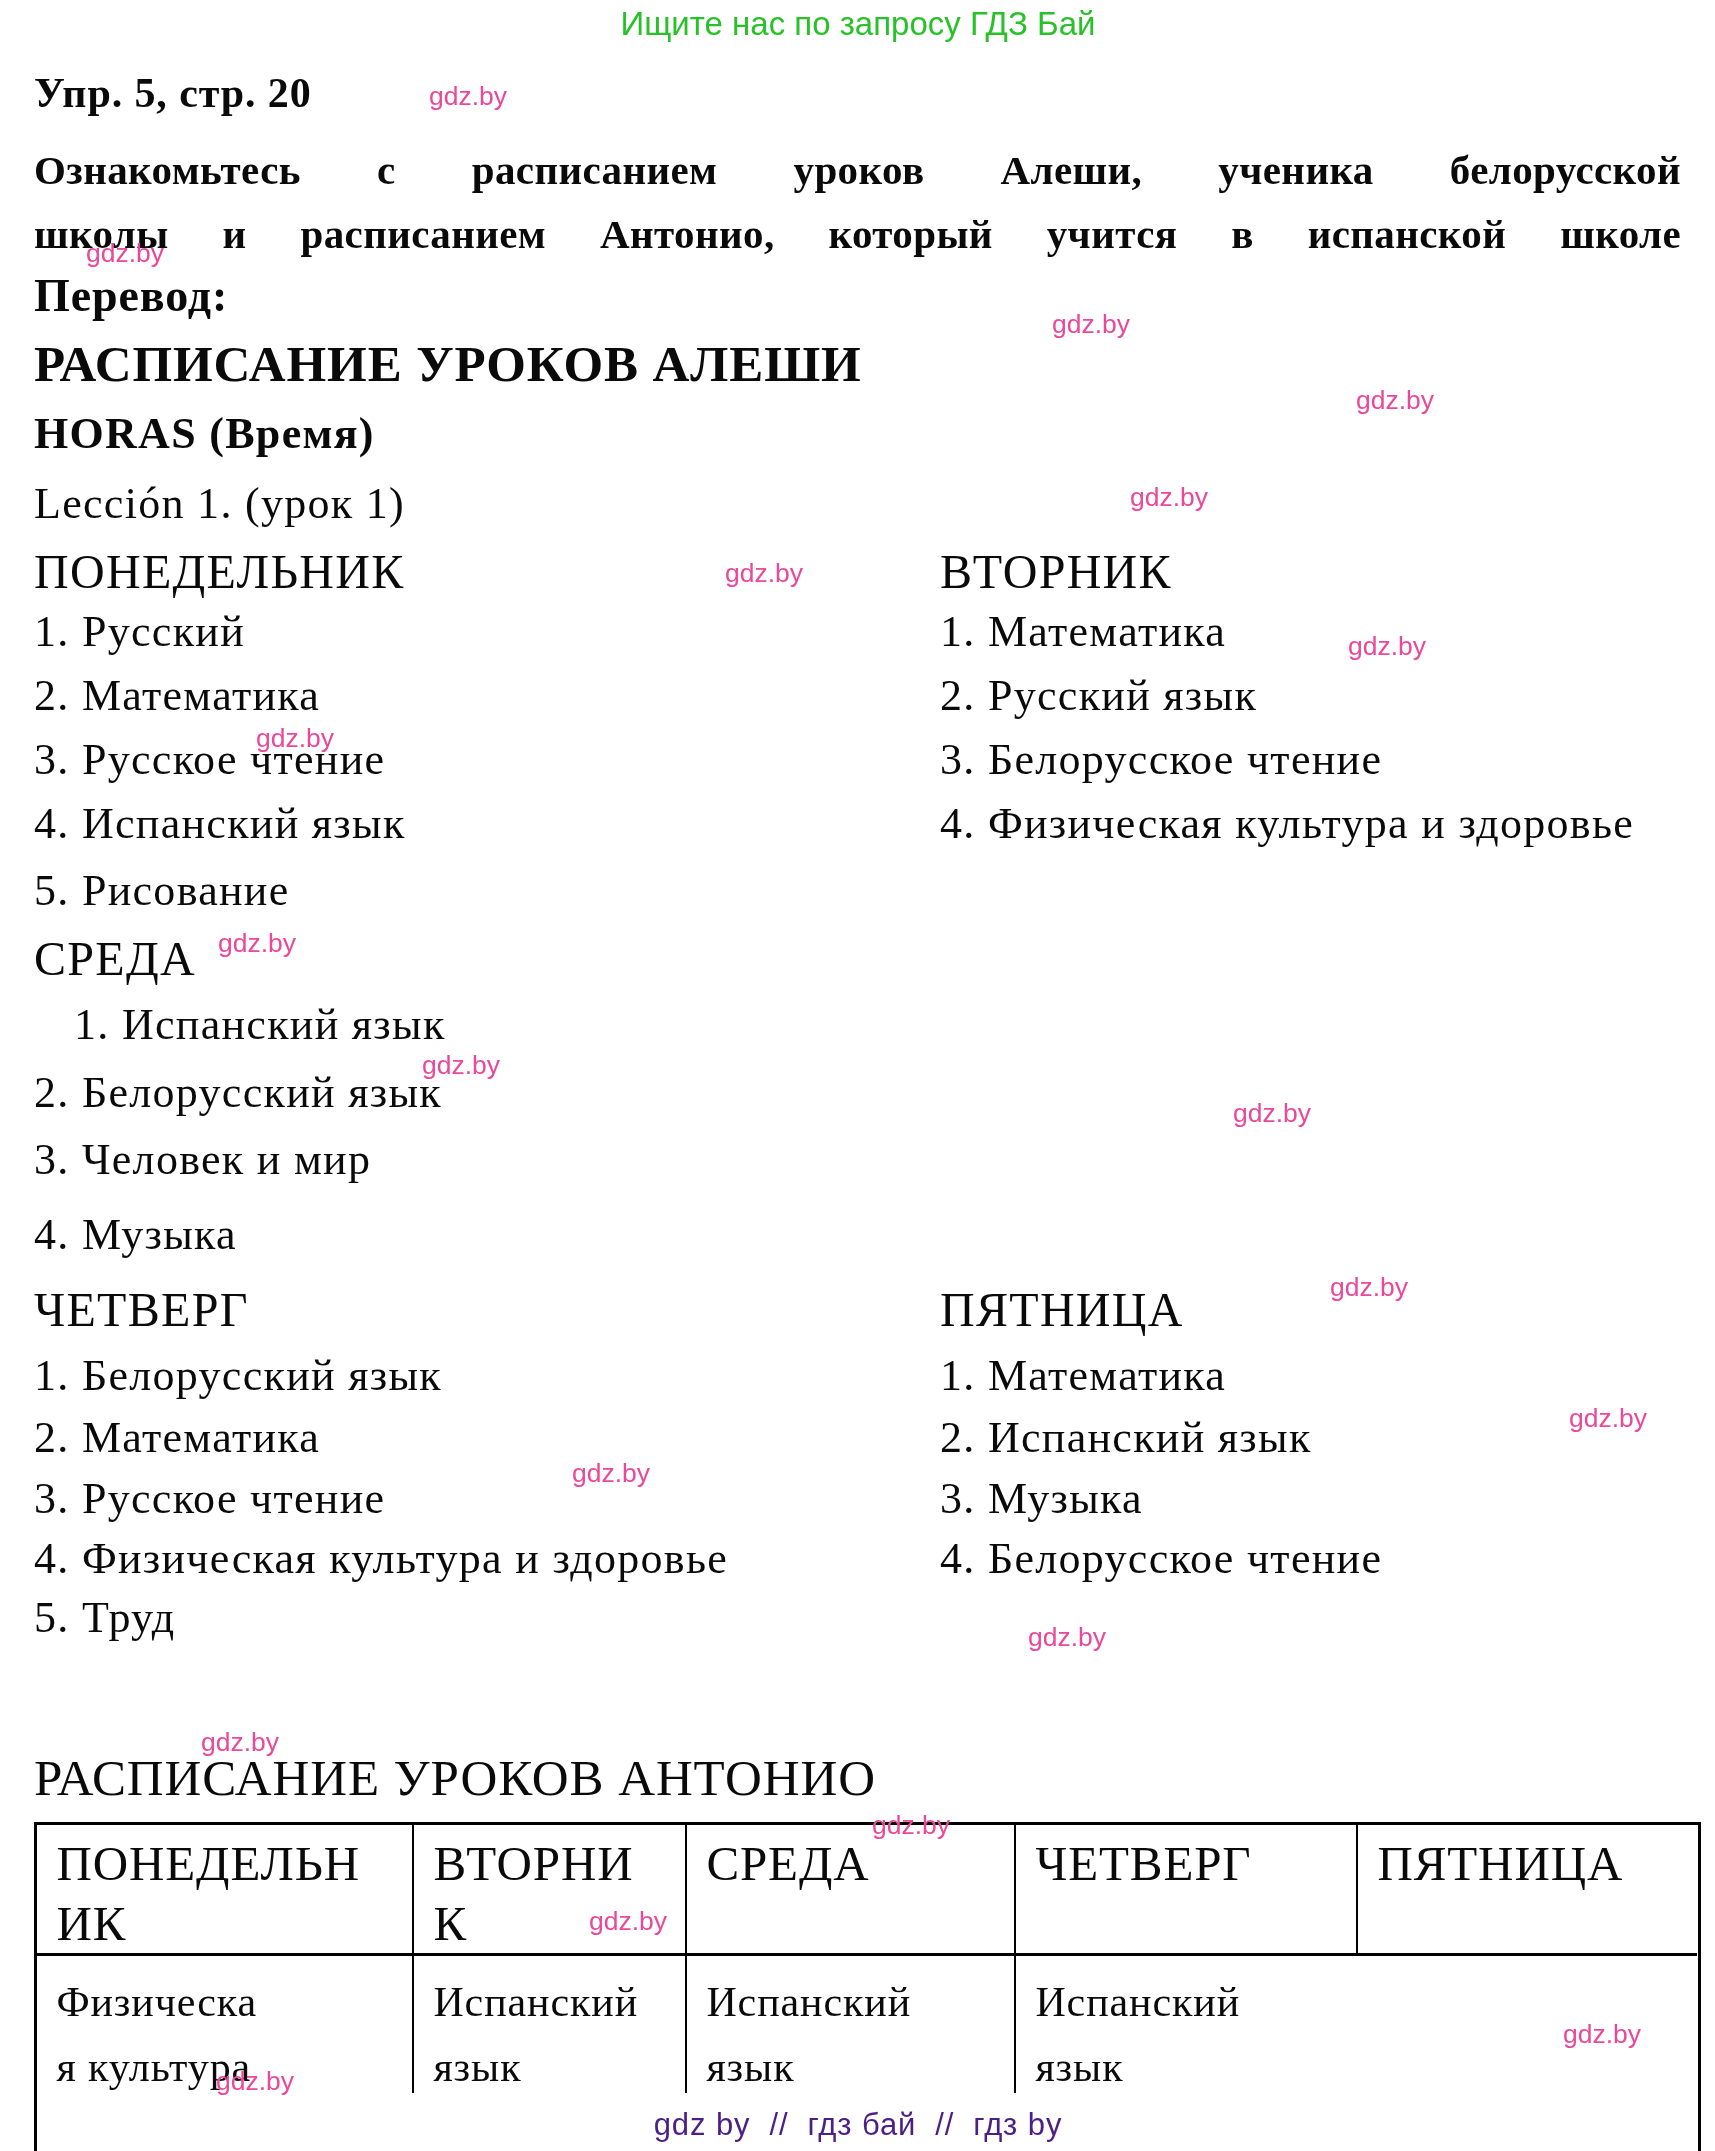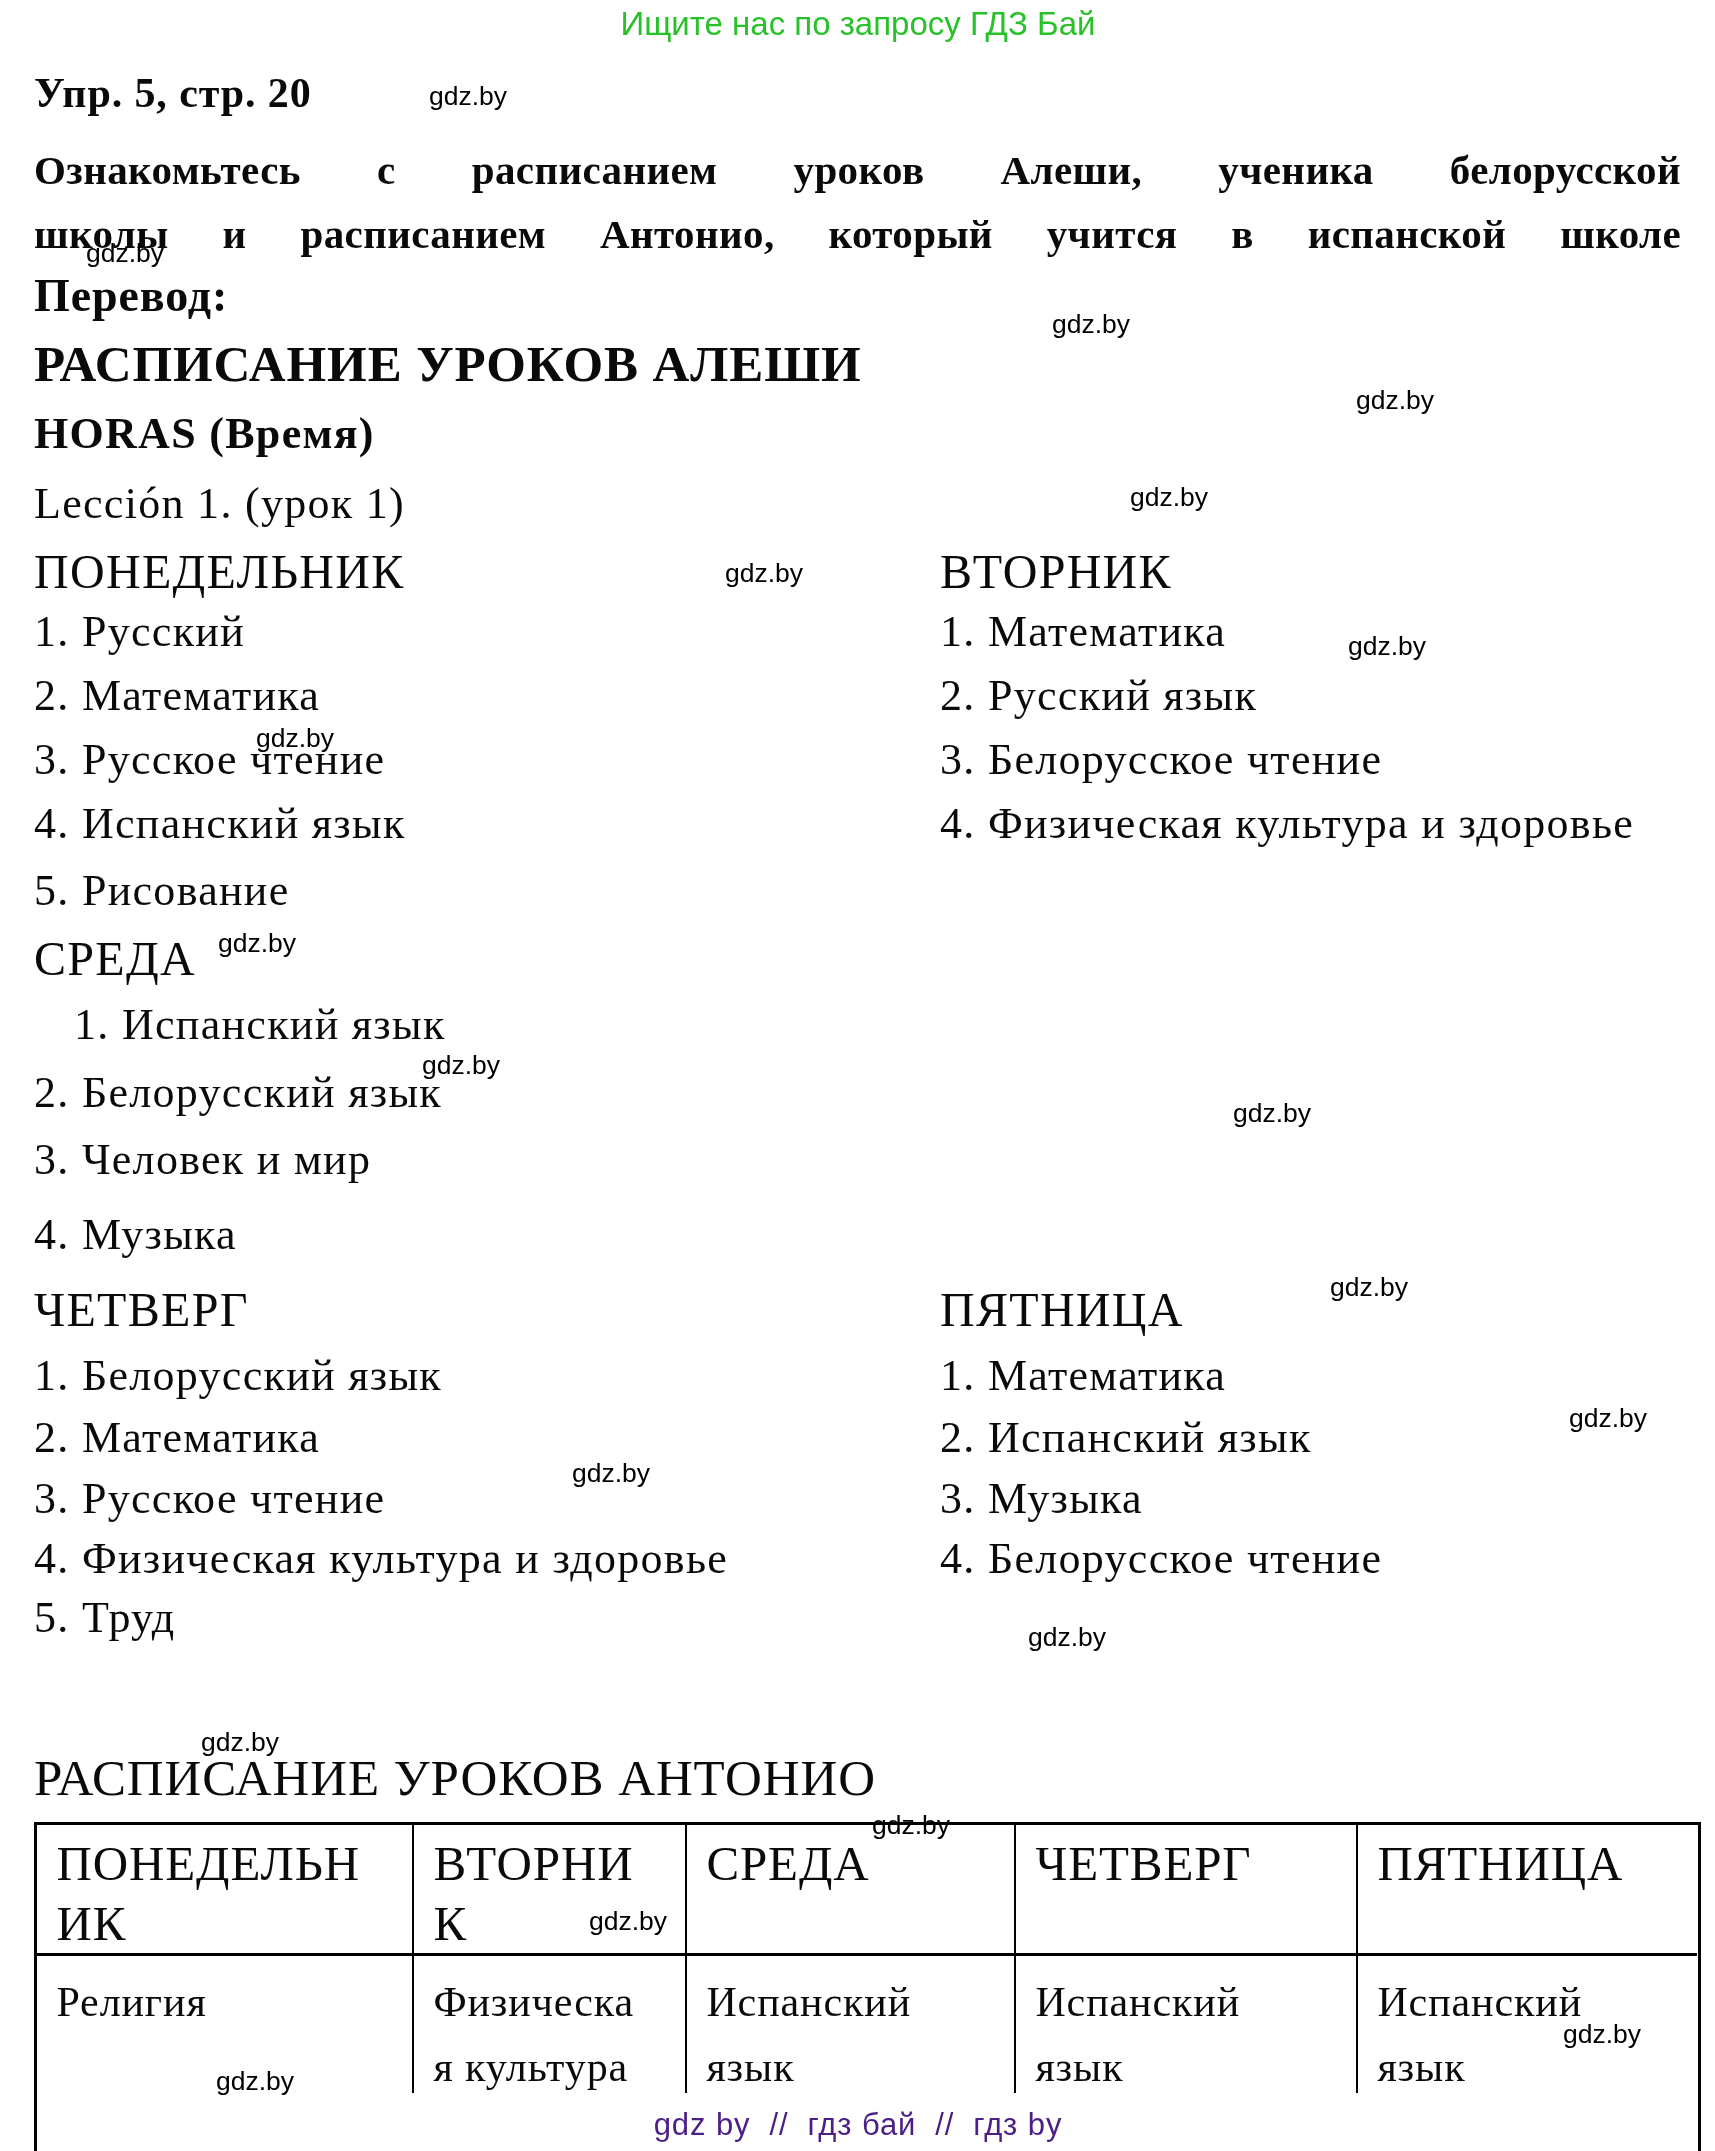--- a/index.html
+++ b/index.html
@@ -17,21 +17,21 @@
   .row.h2{font-size:51px;font-weight:bold;letter-spacing:0.9px;}
   .row.day{font-size:48px;}
   .antonio-title{position:absolute;left:34px;top:1749px;font-size:51px;font-weight:normal;letter-spacing:0.9px;}
   .sched-table{position:absolute;left:34px;top:1822px;width:1667px;height:354px;border:3.5px solid #000;
                box-sizing:border-box;display:grid;grid-template-columns:377px 273px 329px 342px 339px;
                grid-template-rows:131px 137px;}
   .t-cell{box-sizing:border-box;border-right:2.6px solid #000;padding-left:19.4px;overflow:hidden;}
   .t-cell.lastcol{border-right:none;}
   .t-cell.head{border-bottom:3.5px solid #000;font-size:49px;line-height:60px;padding-top:8.8px;letter-spacing:0.9px;}
   .t-cell.body{font-size:42px;line-height:65px;padding-top:14px;letter-spacing:0.9px;}
-  .watermark{position:absolute;font-family:"Liberation Sans",sans-serif;font-size:26.5px;color:#000000;white-space:nowrap;}
+  .watermark{position:absolute;font-family:"Liberation Sans",sans-serif;font-size:26.5px;color:#ec4899;white-space:nowrap;}
   .footer{position:absolute;left:0;top:2107px;width:100%;text-align:center;
           font-family:"Liberation Sans",sans-serif;font-size:31px;color:#4c1f87;white-space:pre;letter-spacing:0.9px;}
 </style>
 </head>
 <body>
 
 <div class="page">
 
   <div class="banner">Ищите нас по запросу ГДЗ Бай</div>
 
@@ -80,23 +80,20 @@
       <div class="t-cell head">
         <div>СРЕДА</div>
       </div>
       <div class="t-cell head">
         <div>ЧЕТВЕРГ</div>
       </div>
       <div class="t-cell head lastcol">
         <div>ПЯТНИЦА</div>
       </div>
       <div class="t-cell body">
-        <div>Религия</div>
-      </div>
-      <div class="t-cell body">
         <div>Физическа</div>
         <div>я культура</div>
       </div>
       <div class="t-cell body">
         <div>Испанский</div>
         <div>язык</div>
       </div>
       <div class="t-cell body">
         <div>Испанский</div>
         <div>язык</div>

